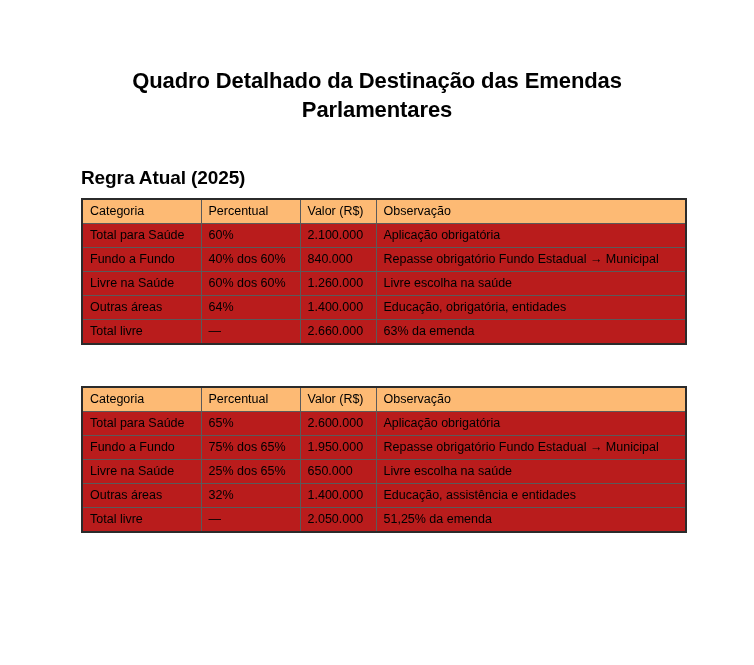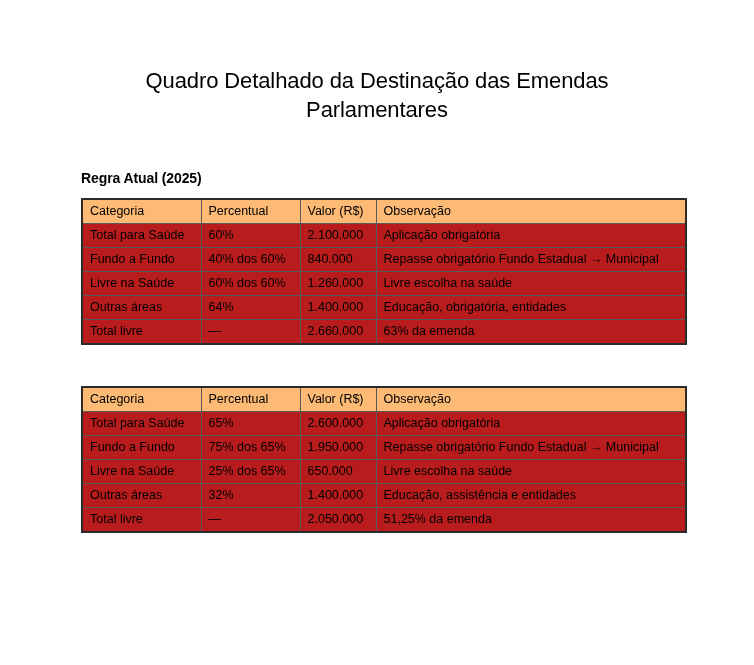--- a/index.html
+++ b/index.html
@@ -25,35 +25,35 @@
   .doc-title {
     margin: 0;
     padding: 0 90px;
     position: absolute;
     left: 0;
     top: 66px;
     width: 754px;
     box-sizing: border-box;
     text-align: center;
     font-size: 22px;
-    font-weight: normal;
+    font-weight: bold;
     line-height: 29px;
     letter-spacing: -0.1px;
   }
   .section {
     position: absolute;
     left: 81px;
     width: 604px;
   }
   .section-1 { top: 168px; }
   .section-2 { top: 386px; }
 
   .section-heading {
     margin: 0 0 10px 0;
-    font-size: 14px;
+    font-size: 19px;
     font-weight: bold;
     line-height: 20px;
     letter-spacing: -0.1px;
   }
 
   table.data-table {
     border-collapse: collapse;
     table-layout: fixed;
     width: 604px;
     border: 2px solid #2b2b2b;

